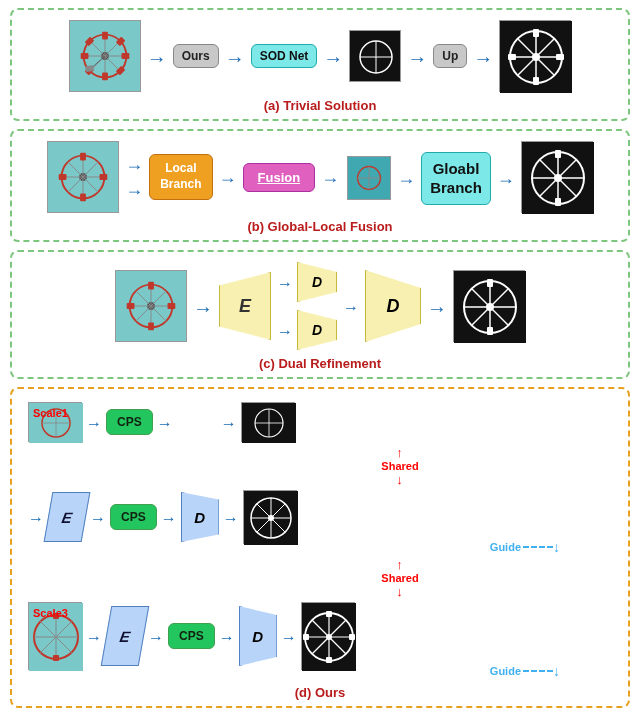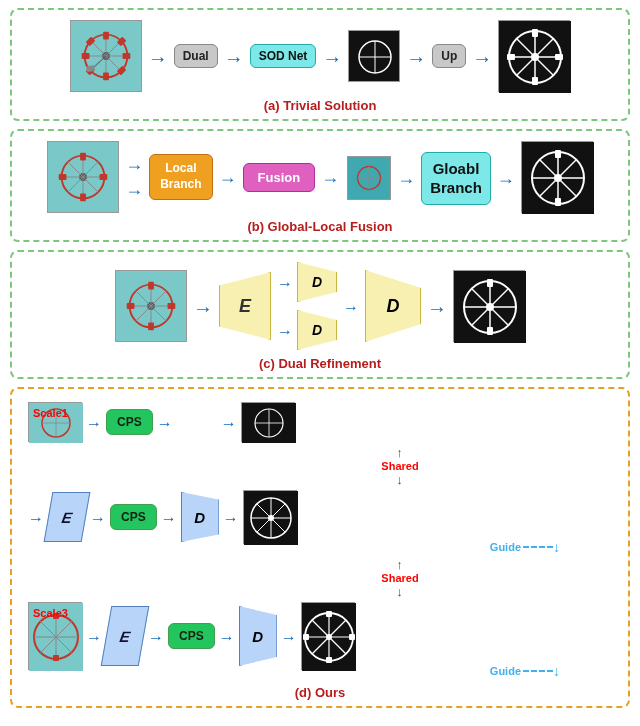--- a/index.html
+++ b/index.html
@@ -177,21 +177,21 @@
         <rect x="53" y="33" width="8" height="6" fill="#c0382b" rx="1"></rect>
         <rect x="17" y="17" width="6" height="8" fill="#c0382b" rx="1" transform="rotate(45 20 21)"></rect>
         <rect x="49" y="17" width="6" height="8" fill="#c0382b" rx="1" transform="rotate(45 52 21)"></rect>
         <rect x="17" y="47" width="6" height="8" fill="#c0382b" rx="1" transform="rotate(45 20 51)"></rect>
         <rect x="49" y="47" width="6" height="8" fill="#c0382b" rx="1" transform="rotate(45 52 51)"></rect>
         <line x1="36" y1="36" x2="20" y2="50" stroke="#555" stroke-width="0.8"></line>
         <rect x="16" y="46" width="8" height="6" fill="#888" rx="1" transform="rotate(-10 20 49)"></rect>
       </svg>
     </div>
     <span class="arrow arrow-right"></span>
-    <div class="box box-gray">Dual</div>
+    <div class="box box-gray">Ours</div>
     <span class="arrow arrow-right"></span>
     <div class="box box-cyan">SOD Net</div>
     <span class="arrow arrow-right"></span>
 
     <div class="img-thumb" style="background:#111;width:52px;height:52px;">
       <svg viewBox="0 0 52 52" width="52" height="52" xmlns="http://www.w3.org/2000/svg">
         <rect width="52" height="52" fill="#111"></rect>
         <circle cx="26" cy="26" r="16" stroke="#fff" stroke-width="1.5" fill="none"></circle>
         <line x1="26" y1="10" x2="26" y2="42" stroke="#fff" stroke-width="1"></line>
         <line x1="10" y1="26" x2="42" y2="26" stroke="#fff" stroke-width="1"></line>
@@ -243,21 +243,21 @@
       <span style="color:#1a6bb5; font-size:18px; font-weight:bold;">→</span>
       <span style="color:#1a6bb5; font-size:18px; font-weight:bold;">→</span>
     </div>
 
     <div style="display:flex; flex-direction:row; gap:8px; align-items:center;">
 
       <div style="display:flex; align-items:center; gap:6px;">
         <div class="box box-orange" style="padding:6px 10px; font-size:12px; line-height:1.3;">Local<br>Branch</div>
         <span style="color:#1a6bb5; font-size:18px; font-weight:bold;">→</span>
 
-        <div class="box box-pink" style="padding:6px 14px; font-size:13px;">Fusion</div>
+        <div class="box box-pink" style="padding:6px 14px; font-size:13px;text-decoration:underline;">Fusion</div>
         <span style="color:#1a6bb5; font-size:18px; font-weight:bold;">→</span>
       </div>
 
       <div style="display:flex; align-items:center; gap:6px; margin-top:2px;">
 
         <div style="width:44px;height:44px;background:#40a8b0;border:1px solid #999;flex-shrink:0;display:flex;align-items:center;justify-content:center;">
           <svg viewBox="0 0 44 44" width="44" height="44" xmlns="http://www.w3.org/2000/svg">
             <rect width="44" height="44" fill="#40a8b0"></rect>
             <circle cx="22" cy="22" r="12" stroke="#c0382b" stroke-width="1.5" fill="none"></circle>
             <line x1="22" y1="10" x2="22" y2="34" stroke="#888" stroke-width="1"></line>

